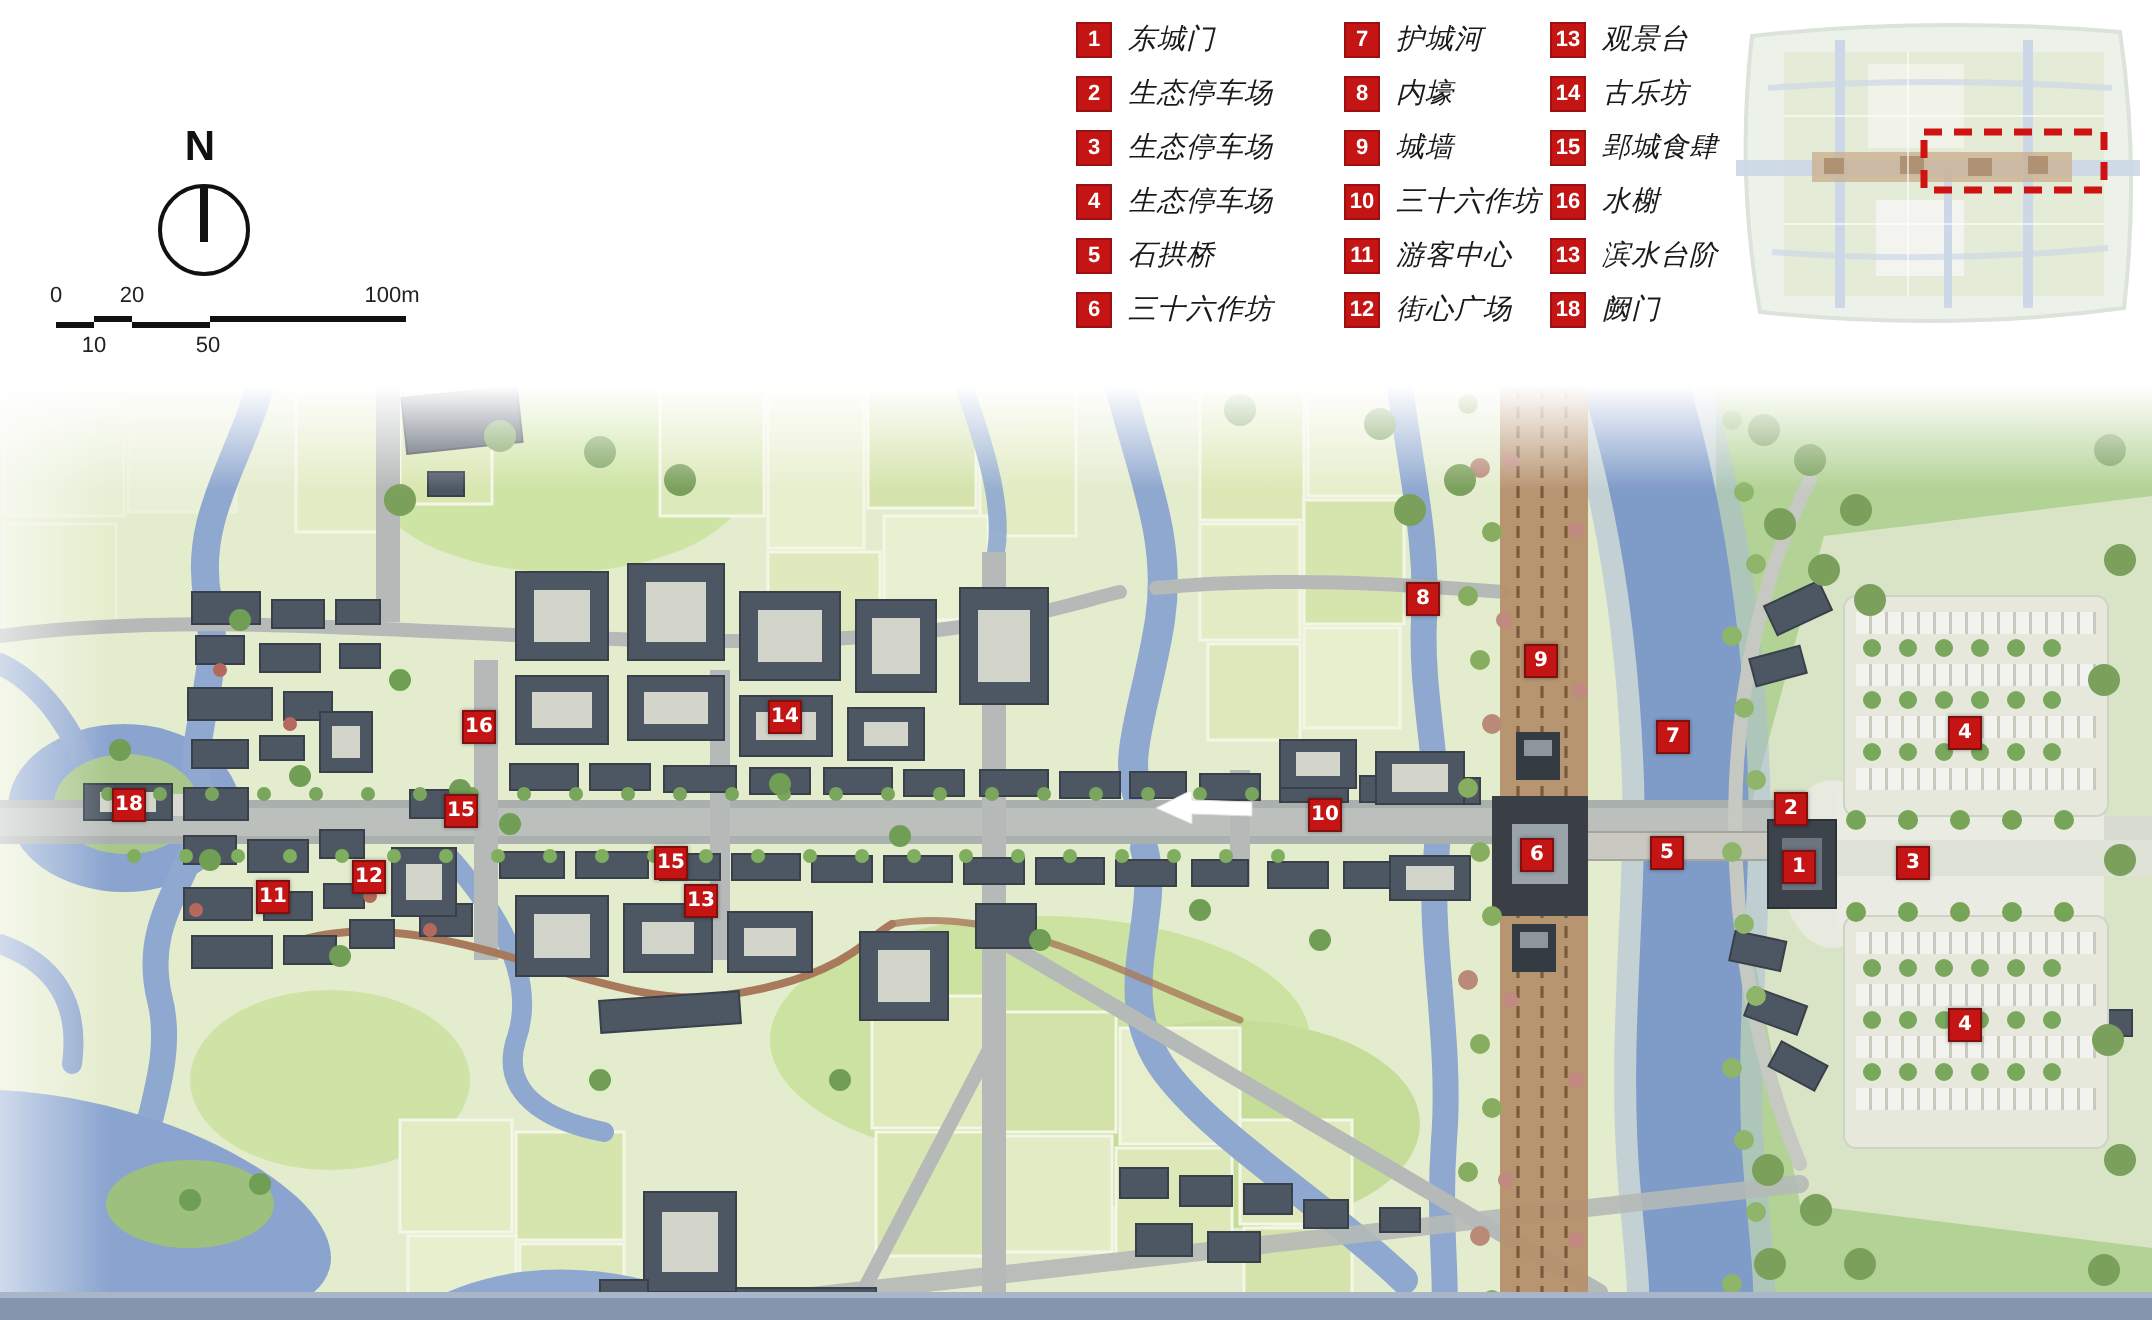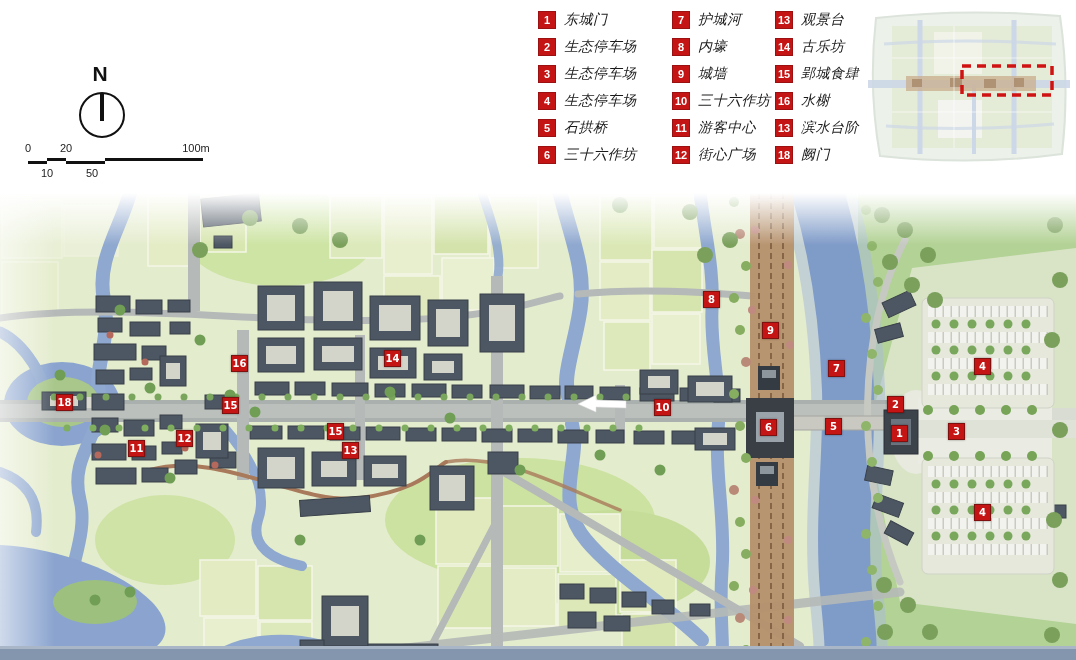--- a/index.html
+++ b/index.html
@@ -41,21 +41,21 @@
   <div class="compass-n">N</div>
   <div class="compass">
     <div class="needle"></div>
   </div>
 
   <div class="scalebar">
     <span class="lbl" style="left:0;top:0">0</span>
     <span class="lbl" style="left:38px;top:0">20</span>
     <span class="lbl" style="left:168px;top:0">100m</span>
     <span class="lbl" style="left:19px;top:25px">10</span>
-    <span class="lbl" style="left:64px;top:25px">50</span>
+    <span class="lbl" style="left:76px;top:25px">50</span>
     <div class="seg" style="left:0;width:19px;top:19px"></div>
     <div class="seg" style="left:19px;width:19px;top:16px"></div>
     <div class="seg" style="left:38px;width:39px;top:19px"></div>
     <div class="seg" style="left:77px;width:98px;top:16px"></div>
   </div>
 
   <div id="legend">
       <div class="legend-col c1">
         <div class="legend-item">
           <span class="badge">1</span>

